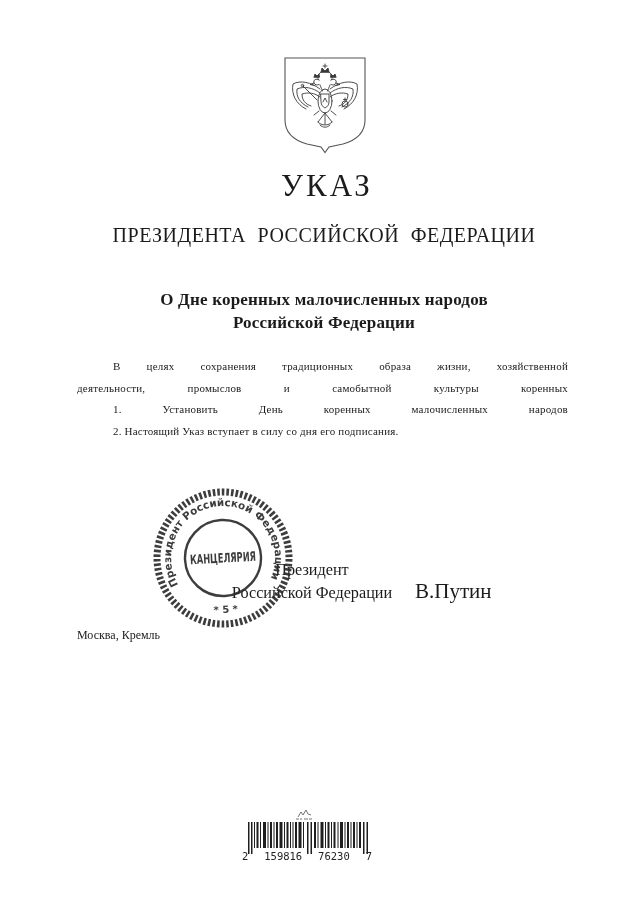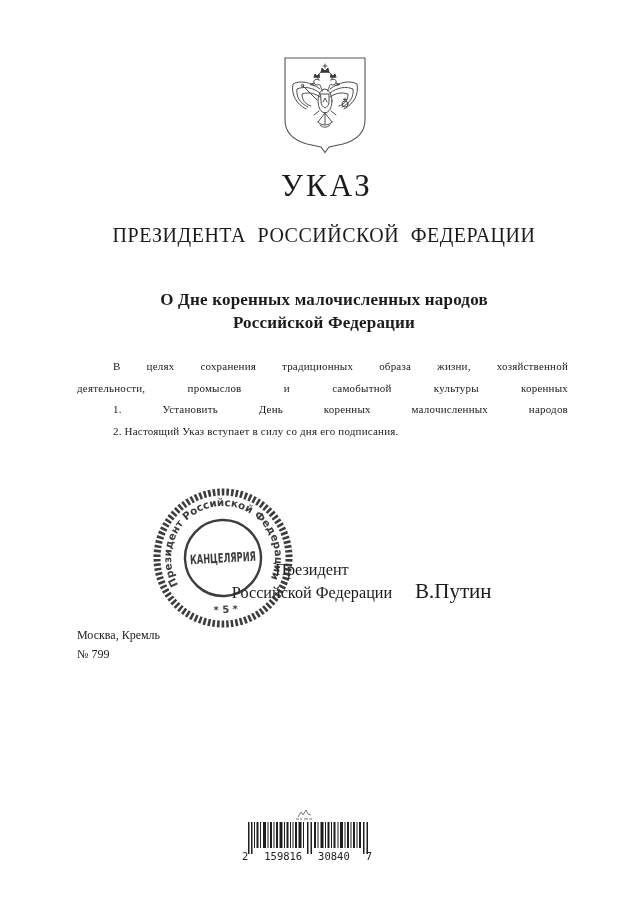--- a/index.html
+++ b/index.html
@@ -118,21 +118,20 @@
     <text class="stampfont" font-size="10.5" fill="#2d2d2d" stroke="none">
       <textPath href="#ringPath" startOffset="0" textLength="212" lengthAdjust="spacingAndGlyphs">Президент Российской Федерации</textPath>
     </text>
     <text class="stampfont" x="72" y="76.5" text-anchor="middle" font-size="13" fill="#2d2d2d" stroke="none" textLength="66" lengthAdjust="spacingAndGlyphs">КАНЦЕЛЯРИЯ</text>
     <text class="stampfont" x="72" y="127" text-anchor="middle" font-size="10" fill="#2d2d2d" stroke="none">* 5 *</text>
   </g>
 </svg>
 
 <div class="abs footer">
   <div>Москва, Кремль</div>
-  <div>№ 799</div>
 </div>
 
 <div class="abs bwrap">
   <svg class="bmark" viewBox="0 0 20 13">
     <path d="M4,9 L7,4 L9,7 L12,2 L14,6 L17,7" stroke="#666" fill="none" stroke-width="0.9"></path>
     <path d="M2,11 h3 M6,11 h2 M10,11 h4 M15,11 h3" stroke="#777" fill="none" stroke-width="1.2"></path>
   </svg>
   <svg class="bbars" viewBox="0 0 122 34">
     <g fill="#1f1f1f">
       <rect x="0" y="0" width="1.5" height="32"></rect>
@@ -170,16 +169,16 @@
       <rect x="105" y="0" width="2" height="26"></rect>
         <rect x="108.5" y="0" width="1" height="26"></rect>
       <rect x="111" y="0" width="2" height="26"></rect>
       <rect x="115" y="0" width="1.5" height="32"></rect>
         <rect x="118.5" y="0" width="1.5" height="32"></rect>
     </g>
   </svg>
   <div class="bdigits">
     <span>2</span>
     <span>159816</span>
-    <span>30840</span>
+    <span>76230</span>
     <span>7</span>
   </div>
 </div>
 
 </body></html>

